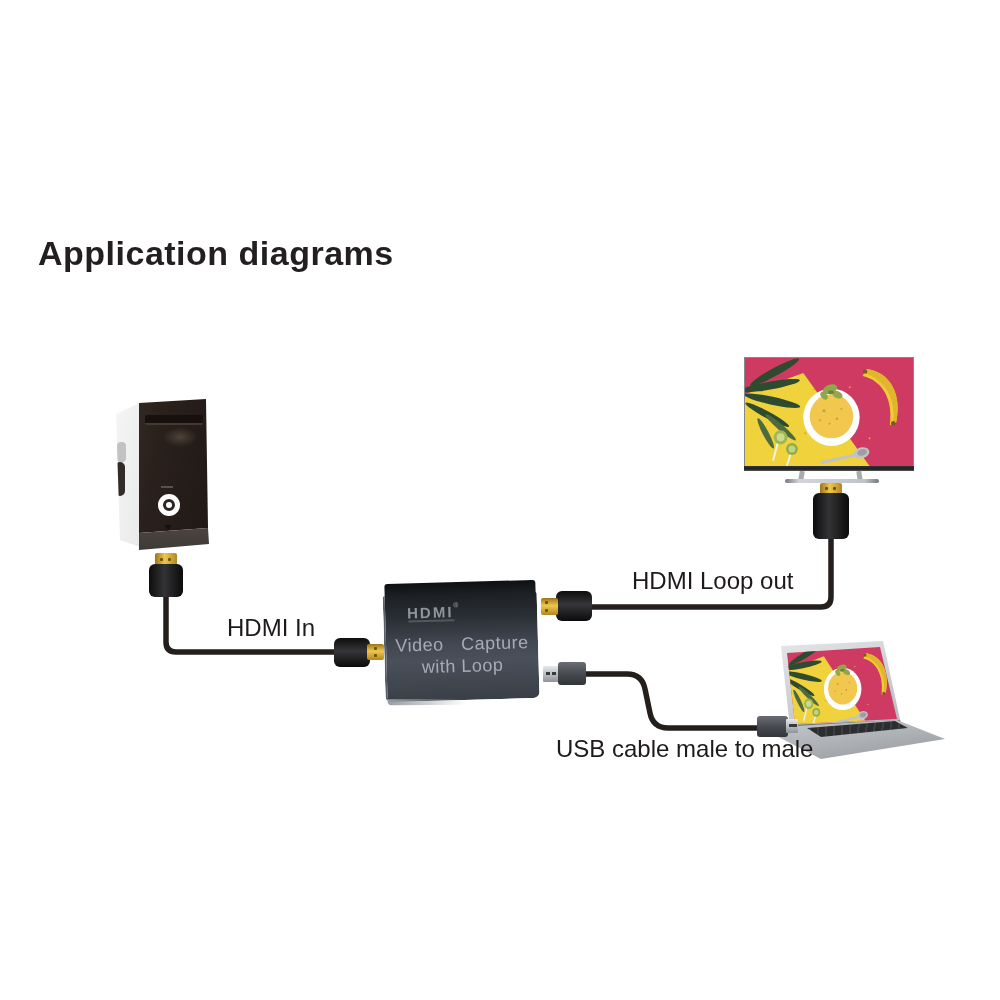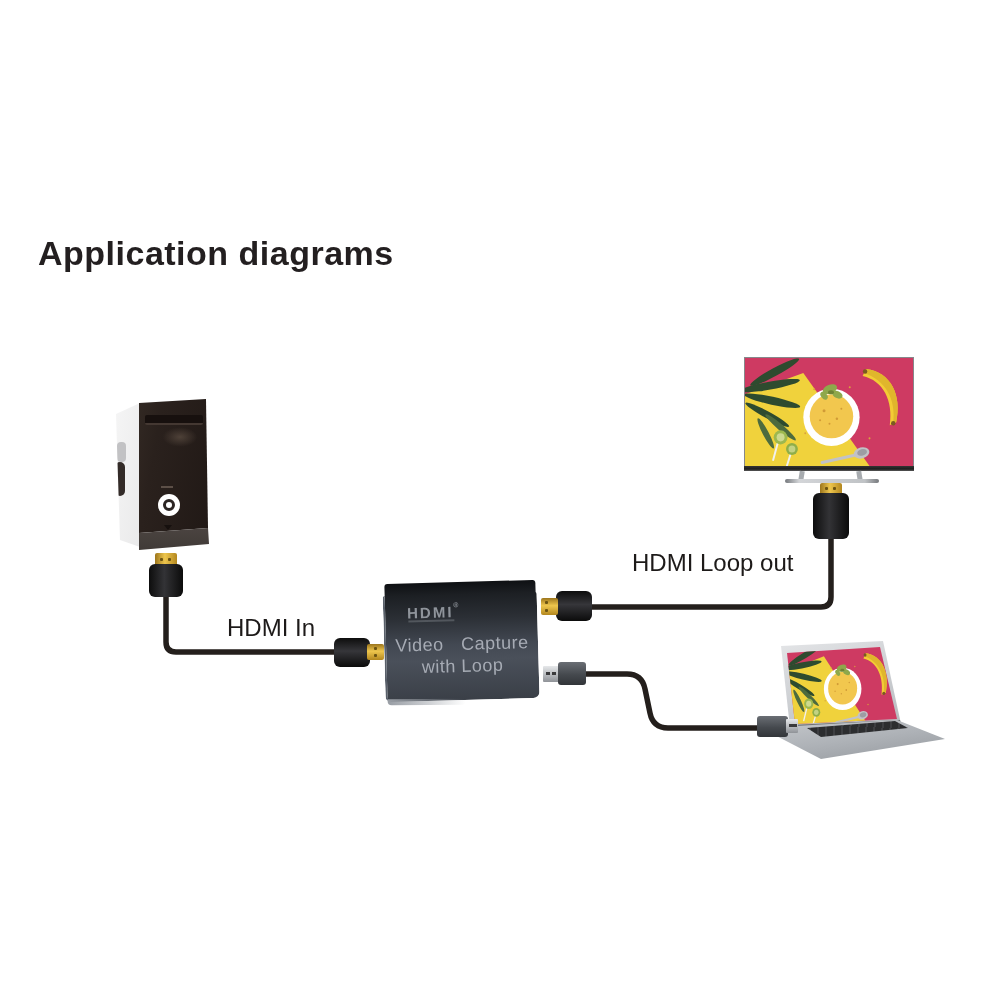--- a/index.html
+++ b/index.html
@@ -9,21 +9,21 @@
 
   .page-title {
     position:absolute; left:38px; top:234px;
     font-size:34px; font-weight:bold; color:#231f20; letter-spacing:.5px;
   }
 
   .conn-label {
     position:absolute; font-size:24px; color:#1d1a19; white-space:nowrap;
   }
   .label-hdmi-in   { left:227px; top:614px; }
-  .label-loop-out  { left:632px; top:549px; }
+  .label-loop-out  { left:632px; top:567px; }
   .label-usb       { left:556px; top:735px; }
 
   
   .cable-layer { position:absolute; left:0; top:0; }
   .cable-layer path { fill:none; stroke:#241f1c; stroke-width:5.5; stroke-linecap:round; }
 
   
   .tower { position:absolute; left:112px; top:398px; width:102px; height:154px; }
   .tower-side {
     position:absolute; left:0; top:0; width:100%; height:100%;
@@ -329,14 +329,15 @@
   <div class="usb-body" style="left:558px; top:662px; width:28px; height:23px;"></div>
 
   <div class="usb-body" style="left:757px; top:716px; width:31px; height:21px;"></div>
   <div class="usb-shield" style="left:786px; top:719px; width:12px; height:14px;">
     <div class="usb-slot" style="left:3px; top:5px;"></div>
     <div class="usb-slot" style="left:7px; top:5px;"></div>
   </div>
 
   <div class="conn-label label-hdmi-in">HDMI In</div>
   <div class="conn-label label-loop-out">HDMI Loop out</div>
+  <div class="conn-label label-usb">USB cable male to male</div>
 
 </div>
 
 </body></html>

